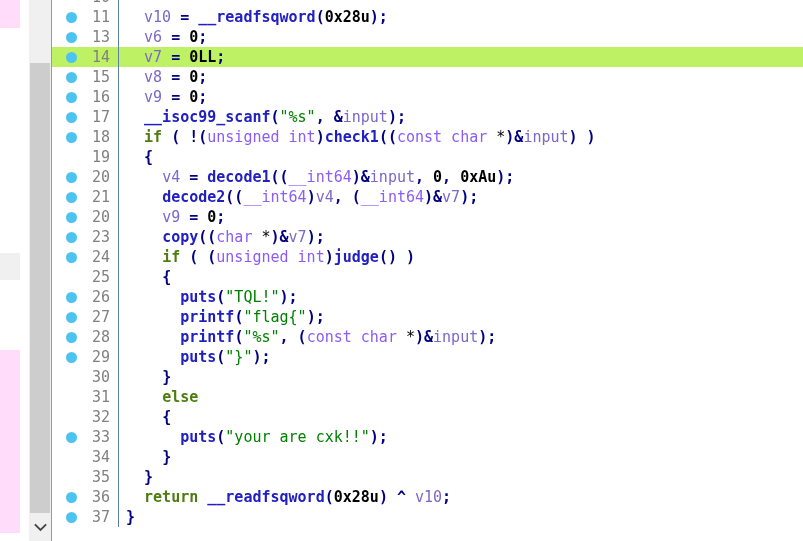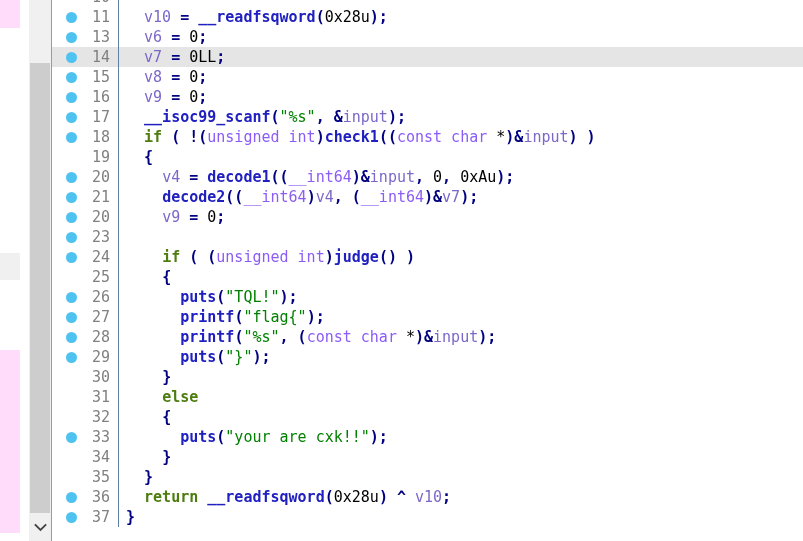--- a/index.html
+++ b/index.html
@@ -55,21 +55,21 @@
     right: 0; height: 541px;
     background: #ffffff;
   }
 
   .row {
     position: relative;
     height: 20px;
     line-height: 20px;
     white-space: pre;
   }
-  .row.hl { background: #e5e5e5; padding-left: 20px; }
+  .row.hl { background: #bef264; padding-left: 20px; }
 
   .bp {
     position: absolute;
     left: 14px; top: 5px;
     width: 11px; height: 11px;
     border-radius: 50%;
     background: #4ec3f0;
   }
 
   .lnum {
@@ -96,21 +96,21 @@
     font-family: "DejaVu Sans Mono", monospace;
     color: #000000;
   }
 
   
   .t-var   { color: #7b68c8; }            
   .t-fn    { color: #2020c0; font-weight: bold; }  
   .t-kw    { color: #4d7c0f; font-weight: bold; }  
   .t-type  { color: #8b5cf6; }            
   .t-str   { color: #008000; }            
-  .t-num   { color: #000000; }            
+  .t-num   { color: #000000; font-weight: bold; }            
   .t-pun   { color: #000080; font-weight: bold; } 
   .t-plain { color: #000000; }
 
   
   #scroller { position: absolute; left: 0; top: -13px; width: 100%; }
 </style>
 </head>
 <body>
 
 <div id="root">
@@ -142,21 +142,21 @@
         <div class="row"><span class="bp"></span><span class="lnum">13</span><span class="sep"></span><span class="code"><span class="t-plain">  </span><span class="t-var">v6</span><span class="t-plain"> </span><span class="t-pun">=</span><span class="t-plain"> </span><span class="t-num">0</span><span class="t-pun">;</span></span></div>
         <div class="row hl"><span class="bp"></span><span class="lnum">14</span><span class="sep"></span><span class="code"><span class="t-plain">  </span><span class="t-var">v7</span><span class="t-plain"> </span><span class="t-pun">=</span><span class="t-plain"> </span><span class="t-num">0LL</span><span class="t-pun">;</span></span></div>
         <div class="row"><span class="bp"></span><span class="lnum">15</span><span class="sep"></span><span class="code"><span class="t-plain">  </span><span class="t-var">v8</span><span class="t-plain"> </span><span class="t-pun">=</span><span class="t-plain"> </span><span class="t-num">0</span><span class="t-pun">;</span></span></div>
         <div class="row"><span class="bp"></span><span class="lnum">16</span><span class="sep"></span><span class="code"><span class="t-plain">  </span><span class="t-var">v9</span><span class="t-plain"> </span><span class="t-pun">=</span><span class="t-plain"> </span><span class="t-num">0</span><span class="t-pun">;</span></span></div>
         <div class="row"><span class="bp"></span><span class="lnum">17</span><span class="sep"></span><span class="code"><span class="t-plain">  </span><span class="t-fn">__isoc99_scanf</span><span class="t-pun">(</span><span class="t-str">"%s"</span><span class="t-pun">,</span><span class="t-plain"> </span><span class="t-pun">&amp;</span><span class="t-var">input</span><span class="t-pun">);</span></span></div>
         <div class="row"><span class="bp"></span><span class="lnum">18</span><span class="sep"></span><span class="code"><span class="t-plain">  </span><span class="t-kw">if</span><span class="t-plain"> </span><span class="t-pun">(</span><span class="t-plain"> </span><span class="t-pun">!(</span><span class="t-type">unsigned int</span><span class="t-pun">)</span><span class="t-fn">check1</span><span class="t-pun">((</span><span class="t-type">const char </span><span class="t-plain">*</span><span class="t-pun">)&amp;</span><span class="t-var">input</span><span class="t-pun">)</span><span class="t-plain"> </span><span class="t-pun">)</span></span></div>
         <div class="row"><span class="lnum">19</span><span class="sep"></span><span class="code"><span class="t-plain">  </span><span class="t-pun">{</span></span></div>
         <div class="row"><span class="bp"></span><span class="lnum">20</span><span class="sep"></span><span class="code"><span class="t-plain">    </span><span class="t-var">v4</span><span class="t-plain"> </span><span class="t-pun">=</span><span class="t-plain"> </span><span class="t-fn">decode1</span><span class="t-pun">((</span><span class="t-type">__int64</span><span class="t-pun">)&amp;</span><span class="t-var">input</span><span class="t-pun">,</span><span class="t-plain"> </span><span class="t-num">0</span><span class="t-pun">,</span><span class="t-plain"> </span><span class="t-num">0xAu</span><span class="t-pun">);</span></span></div>
         <div class="row"><span class="bp"></span><span class="lnum">21</span><span class="sep"></span><span class="code"><span class="t-plain">    </span><span class="t-fn">decode2</span><span class="t-pun">((</span><span class="t-type">__int64</span><span class="t-pun">)</span><span class="t-var">v4</span><span class="t-pun">,</span><span class="t-plain"> </span><span class="t-pun">(</span><span class="t-type">__int64</span><span class="t-pun">)&amp;</span><span class="t-var">v7</span><span class="t-pun">);</span></span></div>
         <div class="row"><span class="bp"></span><span class="lnum">20</span><span class="sep"></span><span class="code"><span class="t-plain">    </span><span class="t-var">v9</span><span class="t-plain"> </span><span class="t-pun">=</span><span class="t-plain"> </span><span class="t-num">0</span><span class="t-pun">;</span></span></div>
-        <div class="row"><span class="bp"></span><span class="lnum">23</span><span class="sep"></span></div>
+        <div class="row"><span class="bp"></span><span class="lnum">23</span><span class="sep"></span><span class="code"><span class="t-plain">    </span><span class="t-fn">copy</span><span class="t-pun">((</span><span class="t-type">char </span><span class="t-plain">*</span><span class="t-pun">)&amp;</span><span class="t-var">v7</span><span class="t-pun">);</span></span></div>
         <div class="row"><span class="bp"></span><span class="lnum">24</span><span class="sep"></span><span class="code"><span class="t-plain">    </span><span class="t-kw">if</span><span class="t-plain"> </span><span class="t-pun">(</span><span class="t-plain"> </span><span class="t-pun">(</span><span class="t-type">unsigned int</span><span class="t-pun">)</span><span class="t-fn">judge</span><span class="t-pun">()</span><span class="t-plain"> </span><span class="t-pun">)</span></span></div>
         <div class="row"><span class="lnum">25</span><span class="sep"></span><span class="code"><span class="t-plain">    </span><span class="t-pun">{</span></span></div>
         <div class="row"><span class="bp"></span><span class="lnum">26</span><span class="sep"></span><span class="code"><span class="t-plain">      </span><span class="t-fn">puts</span><span class="t-pun">(</span><span class="t-str">"TQL!"</span><span class="t-pun">);</span></span></div>
         <div class="row"><span class="bp"></span><span class="lnum">27</span><span class="sep"></span><span class="code"><span class="t-plain">      </span><span class="t-fn">printf</span><span class="t-pun">(</span><span class="t-str">"flag{"</span><span class="t-pun">);</span></span></div>
         <div class="row"><span class="bp"></span><span class="lnum">28</span><span class="sep"></span><span class="code"><span class="t-plain">      </span><span class="t-fn">printf</span><span class="t-pun">(</span><span class="t-str">"%s"</span><span class="t-pun">,</span><span class="t-plain"> </span><span class="t-pun">(</span><span class="t-type">const char </span><span class="t-plain">*</span><span class="t-pun">)&amp;</span><span class="t-var">input</span><span class="t-pun">);</span></span></div>
         <div class="row"><span class="bp"></span><span class="lnum">29</span><span class="sep"></span><span class="code"><span class="t-plain">      </span><span class="t-fn">puts</span><span class="t-pun">(</span><span class="t-str">"}"</span><span class="t-pun">);</span></span></div>
         <div class="row"><span class="lnum">30</span><span class="sep"></span><span class="code"><span class="t-plain">    </span><span class="t-pun">}</span></span></div>
         <div class="row"><span class="lnum">31</span><span class="sep"></span><span class="code"><span class="t-plain">    </span><span class="t-kw">else</span></span></div>
         <div class="row"><span class="lnum">32</span><span class="sep"></span><span class="code"><span class="t-plain">    </span><span class="t-pun">{</span></span></div>
         <div class="row"><span class="bp"></span><span class="lnum">33</span><span class="sep"></span><span class="code"><span class="t-plain">      </span><span class="t-fn">puts</span><span class="t-pun">(</span><span class="t-str">"your are cxk!!"</span><span class="t-pun">);</span></span></div>

